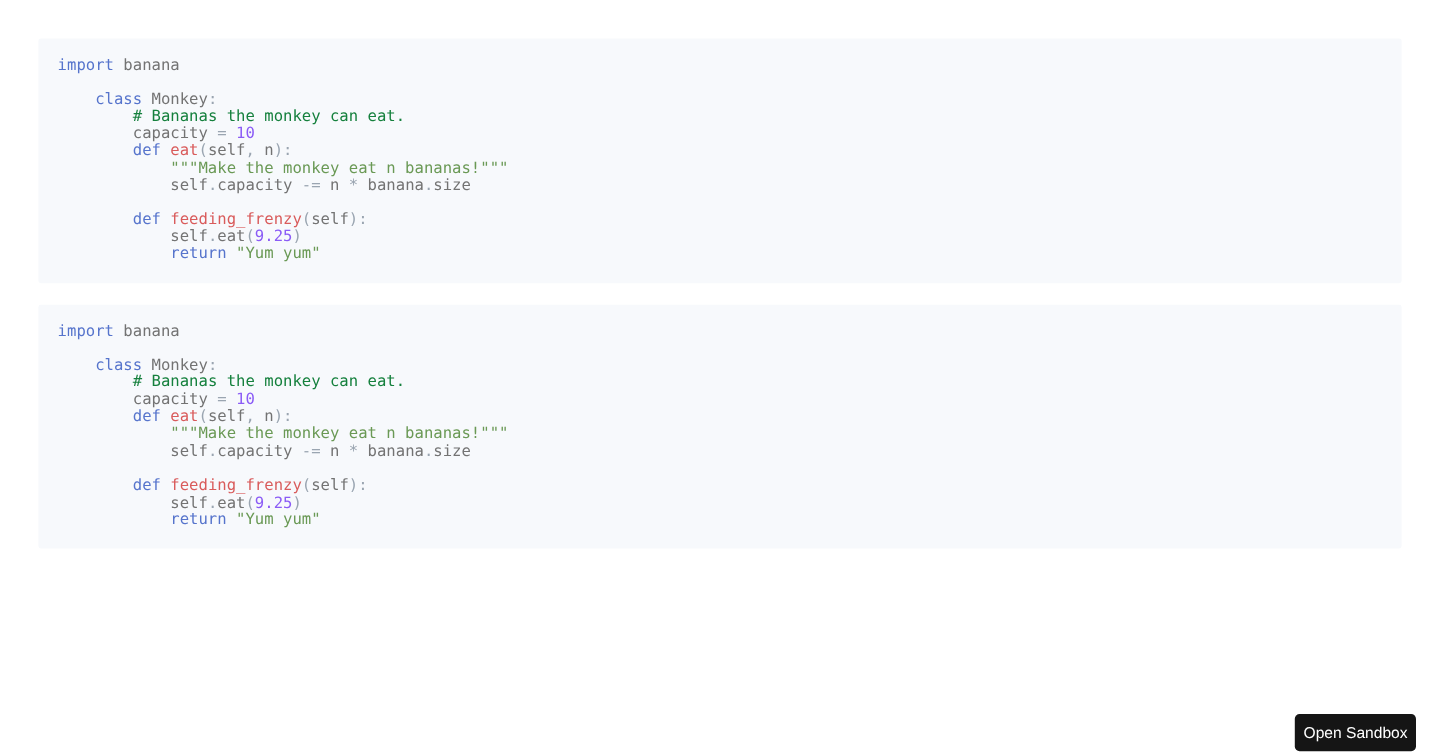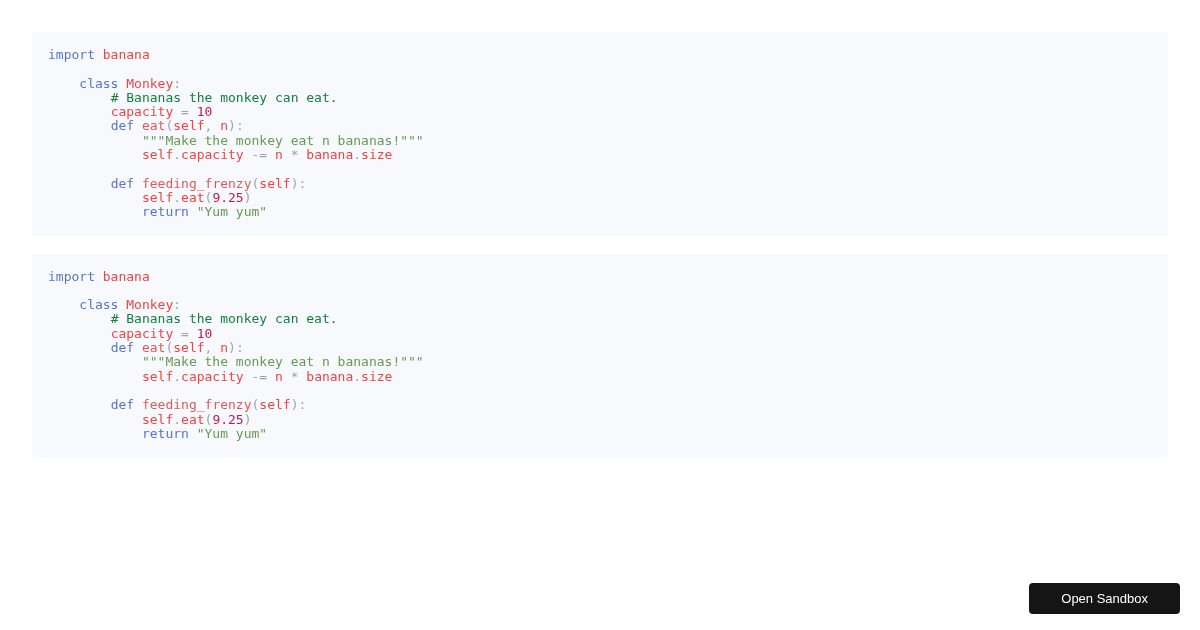--- a/index.html
+++ b/index.html
@@ -18,32 +18,32 @@
     padding: 16px;
     font-family: "Menlo", "Consolas", monospace;
     font-size: 13px;
     line-height: 1.1;
     white-space: pre;
     margin-bottom: 18px;
     border-radius: 2px;
   }
   .kw  { color: #5674cc; text-align: right; }       
   .fn  { color: #d95b5b; }       
-  .num { color: #be185d; }       
+  .num { color: #8b5cf6; }       
   .str { color: #6a9955; }       
   .com { color: #15803d; }       
   .punc{ color: #9aa5b1; }       
-  .name{ color: #ef4444; }       
+  .name{ color: #737373; }       
   .open-btn {
     position: absolute;
-    right: 20px; bottom: 16px;
+    right: 20px; bottom: 4px;
     background: #151515;
     color: #fff;
     font-size: 13px;
-    padding: 8px 32px;
+    padding: 8px 7px;
     border-radius: 4px;
     border: none;
     cursor: pointer;
   }
 </style>
 </head>
 <body>
 
 <div class="content">
   <div class="code-block"><span class="kw">import</span> <span class="name">banana</span>

